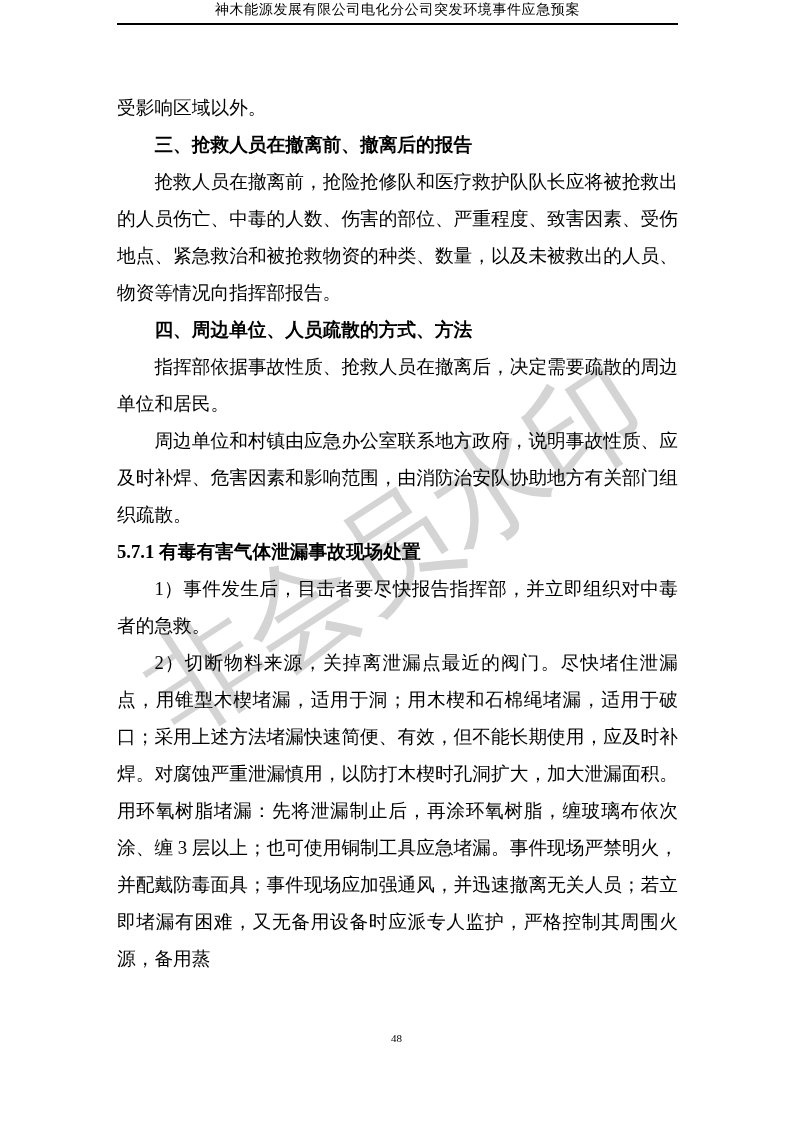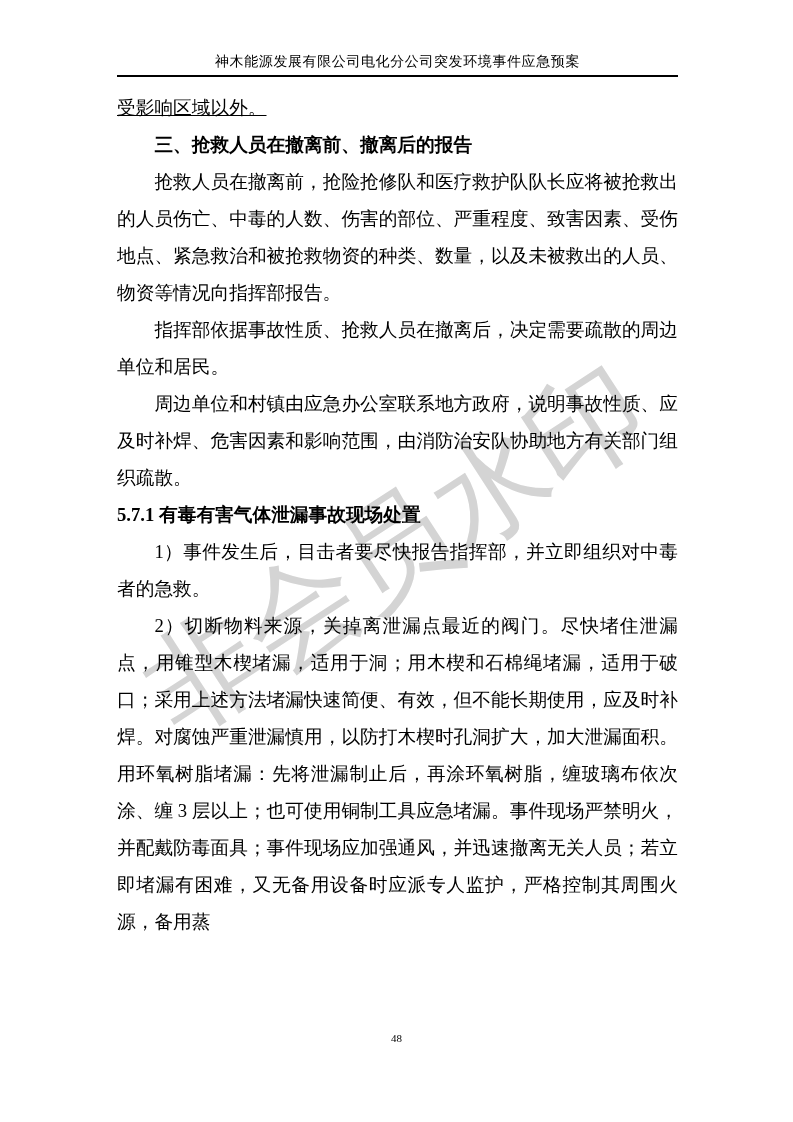--- a/index.html
+++ b/index.html
@@ -33,21 +33,20 @@
   }
   
   .header {
     position: absolute;
     left: 117px;
     top: 0;
     width: 561px;
     z-index: 2;
   }
   .header-title {
-    margin-top: 52px;
     text-align: center;
     font-size: 14px;
     letter-spacing: 0.6px;
     line-height: 20px;
     white-space: nowrap;
   }
   .header-rule {
     margin-top: 3px;
     height: 0;
     border-bottom: 2px solid #000000;
@@ -66,21 +65,20 @@
   }
   .doc-body p {
     margin: 0;
     padding: 0;
   }
   .para {
     text-indent: 2em;
   }
   .para-cont {
     text-indent: 0;
-    text-decoration: underline;
   }
   .heading {
     font-weight: bold;
     text-indent: 2em;
   }
   .section-heading {
     font-weight: bold;
     text-indent: 0;
   }
   
@@ -103,20 +101,21 @@
 
   <div class="header">
     <div class="header-title">神木能源发展有限公司电化分公司突发环境事件应急预案</div>
     <div class="header-rule"></div>
   </div>
 
   <div class="doc-body">
     <p class="para-cont">受影响区域以外。</p>
     <p class="heading">三、抢救人员在撤离前、撤离后的报告</p>
     <p class="para">抢救人员在撤离前，抢险抢修队和医疗救护队队长应将被抢救出的人员伤亡、中毒的人数、伤害的部位、严重程度、致害因素、受伤地点、紧急救治和被抢救物资的种类、数量，以及未被救出的人员、物资等情况向指挥部报告。</p>
+    <p class="heading">四、周边单位、人员疏散的方式、方法</p>
     <p class="para">指挥部依据事故性质、抢救人员在撤离后，决定需要疏散的周边单位和居民。</p>
     <p class="para">周边单位和村镇由应急办公室联系地方政府，说明事故性质、应及时补焊、危害因素和影响范围，由消防治安队协助地方有关部门组织疏散。</p>
     <p class="section-heading">5.7.1 有毒有害气体泄漏事故现场处置</p>
     <p class="para">1）事件发生后，目击者要尽快报告指挥部，并立即组织对中毒者的急救。</p>
     <p class="para">2）切断物料来源，关掉离泄漏点最近的阀门。尽快堵住泄漏点，用锥型木楔堵漏，适用于洞；用木楔和石棉绳堵漏，适用于破口；采用上述方法堵漏快速简便、有效，但不能长期使用，应及时补焊。对腐蚀严重泄漏慎用，以防打木楔时孔洞扩大，加大泄漏面积。用环氧树脂堵漏：先将泄漏制止后，再涂环氧树脂，缠玻璃布依次涂、缠 3 层以上；也可使用铜制工具应急堵漏。事件现场严禁明火，并配戴防毒面具；事件现场应加强通风，并迅速撤离无关人员；若立即堵漏有困难，又无备用设备时应派专人监护，严格控制其周围火源，备用蒸</p>
   </div>
 
   <div class="footer">
     <span>48</span>
   </div>

